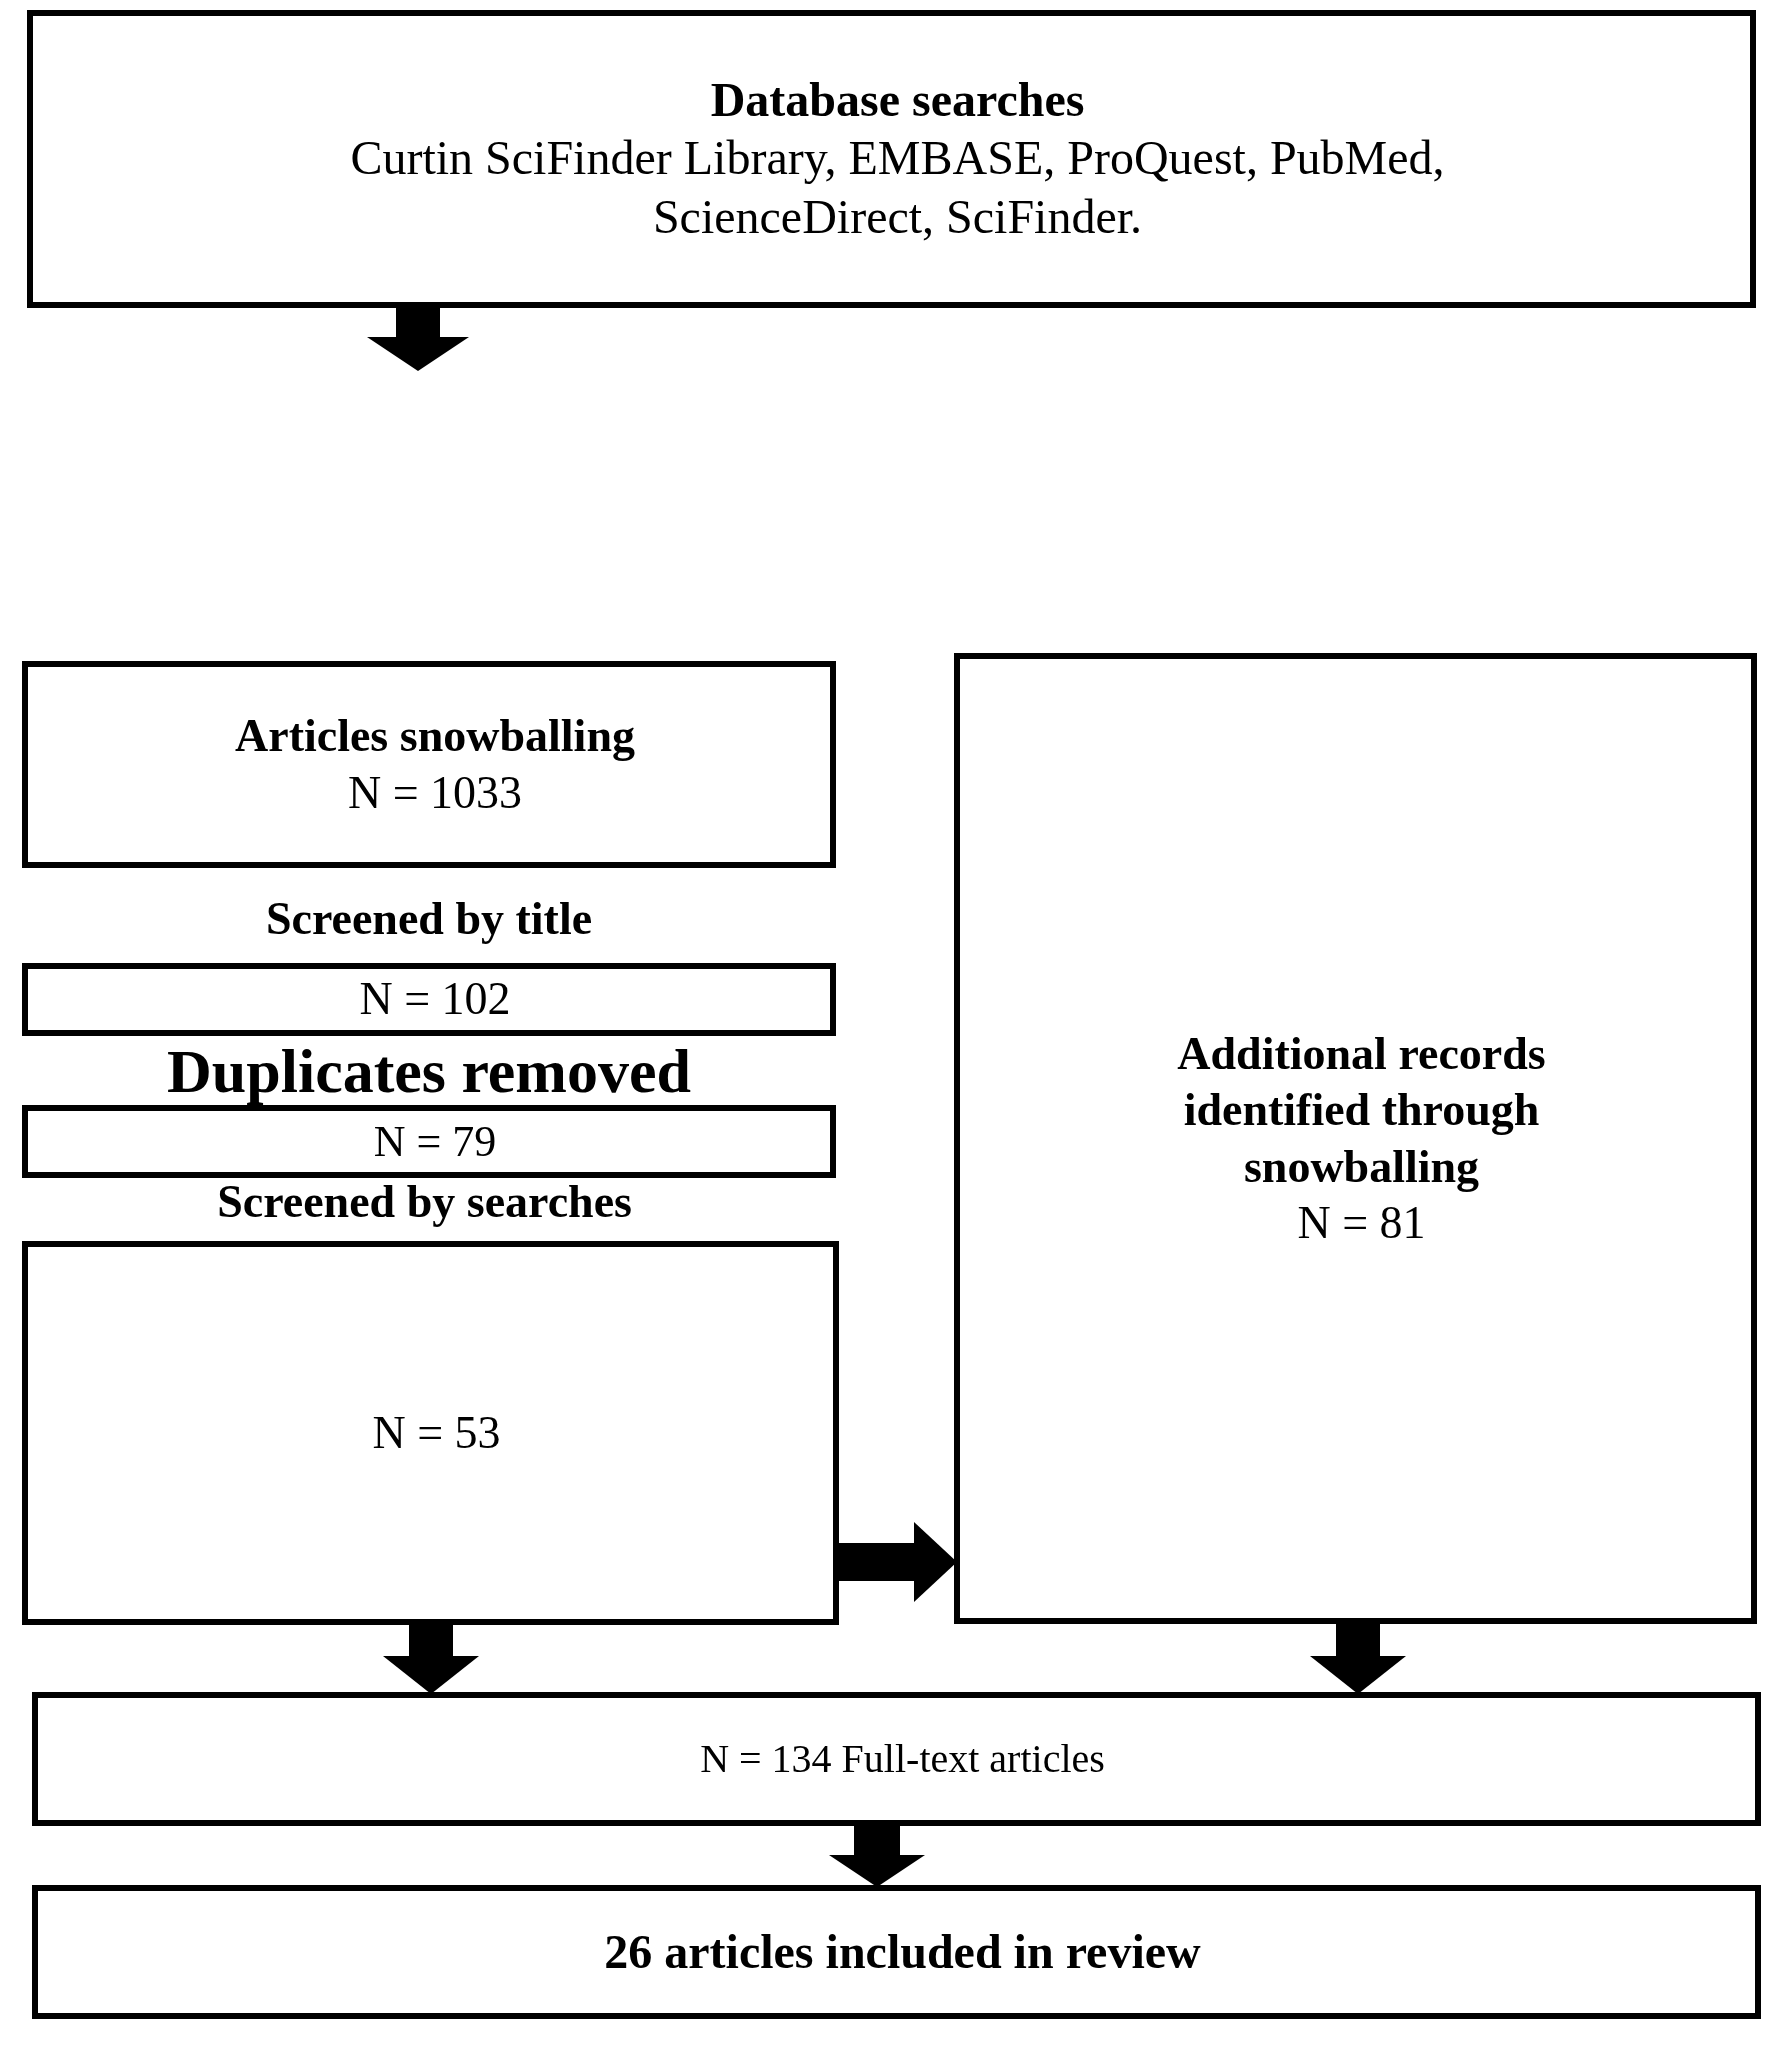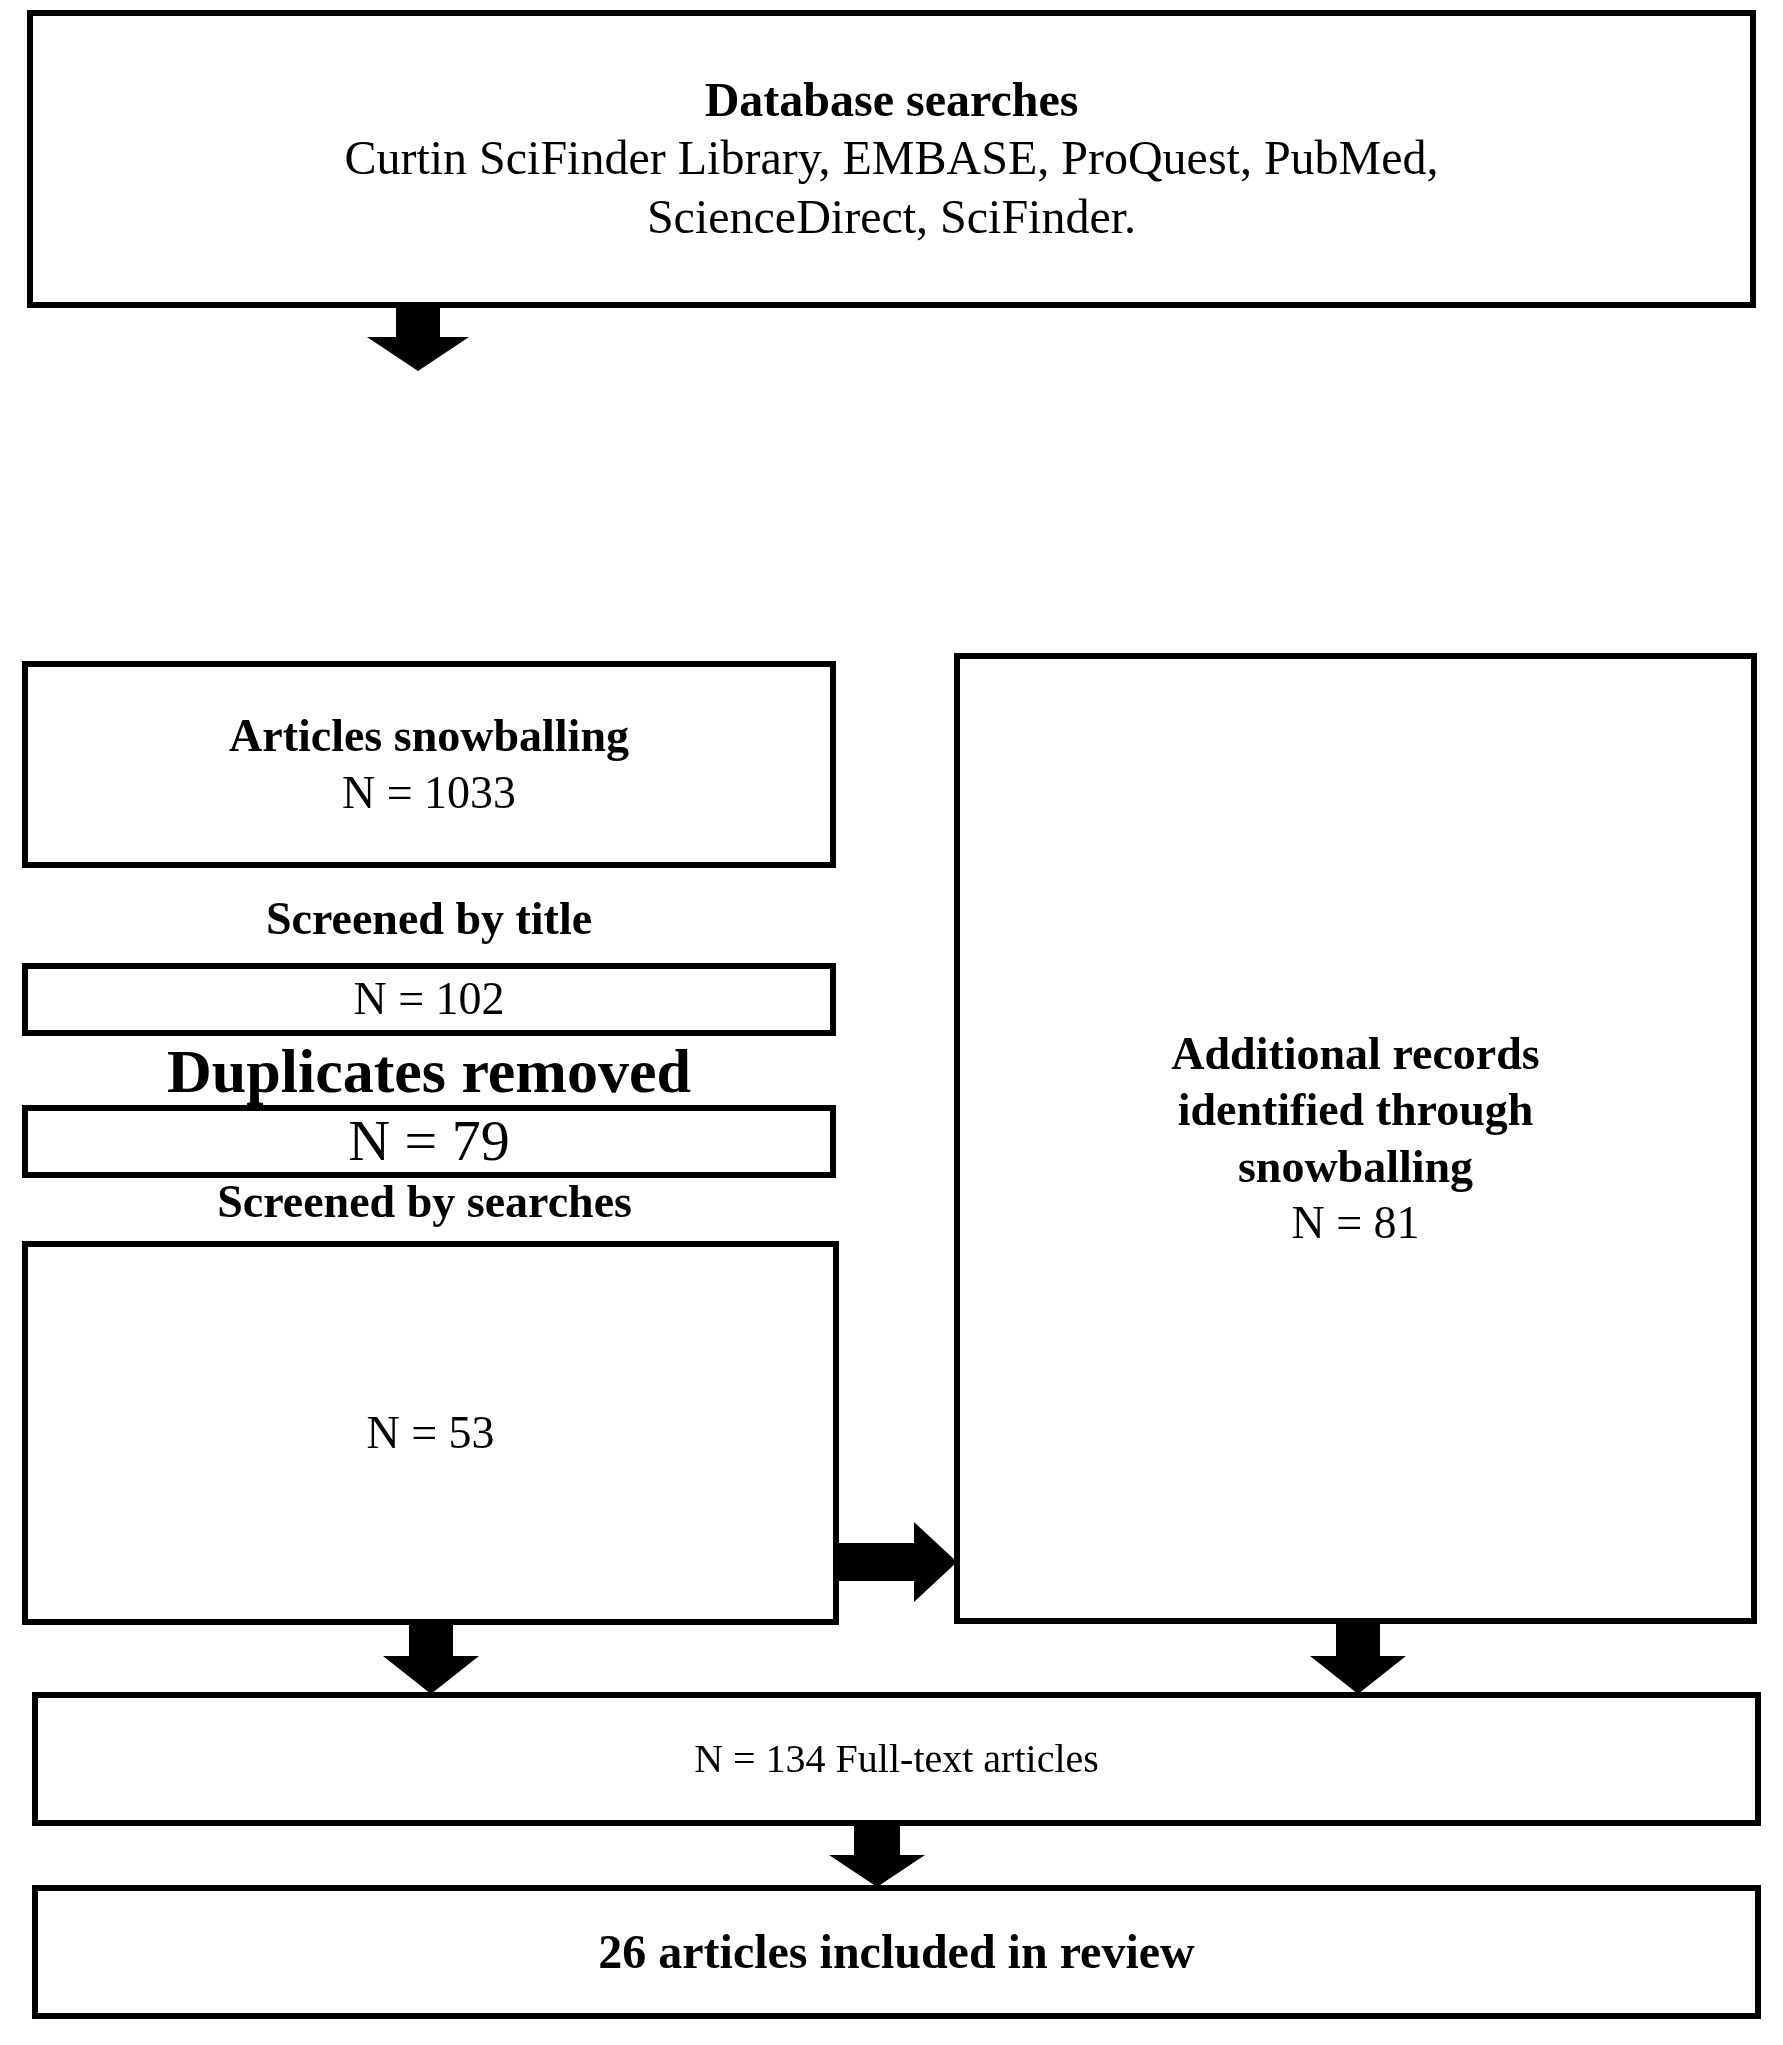--- a/index.html
+++ b/index.html
@@ -26,21 +26,21 @@
     box-sizing: border-box;
     border: 6.6px solid #000000;
     background: #ffffff;
     display: flex;
     flex-direction: column;
     align-items: center;
     justify-content: center;
     text-align: center;
     line-height: 1.22;
   }
-  .fbox .ln { display: block; width: 100%; }
+  .fbox .ln { display: block; width: 100%; padding-left: 12px; }
   .bold { font-weight: bold; }
   .reg  { font-weight: normal; }
 
   
   .caption {
     position: absolute;
     text-align: center;
     font-weight: bold;
     line-height: 1.1;
     white-space: nowrap;
@@ -111,21 +111,21 @@
   </div>
 
   <div class="caption" style="left:22px; top:894px; width:814px; font-size:46px;">Screened by title</div>
 
   <div class="fbox" style="left:22px; top:963px; width:814px; height:73px; font-size:46px;">
     <span class="ln reg">N = 102</span>
   </div>
 
   <div class="caption" style="left:22px; top:1037px; width:814px; font-size:62px;">Duplicates removed</div>
 
-  <div class="fbox" style="left:22px; top:1105px; width:814px; height:73px; font-size:58px;">
+  <div class="fbox" style="left:22px; top:1105px; width:814px; height:73px; font-size:44px;">
     <span class="ln reg">N = 79</span>
   </div>
 
   <div class="caption" style="left:17.6px; top:1177px; width:814px; font-size:46px;">Screened by searches</div>
 
   <div class="fbox" style="left:22px; top:1241px; width:817px; height:384px; font-size:46px;">
     <span class="ln reg">N = 53</span>
   </div>
 
   <div class="fbox" style="left:954px; top:653px; width:803px; height:971px; font-size:46px;">

